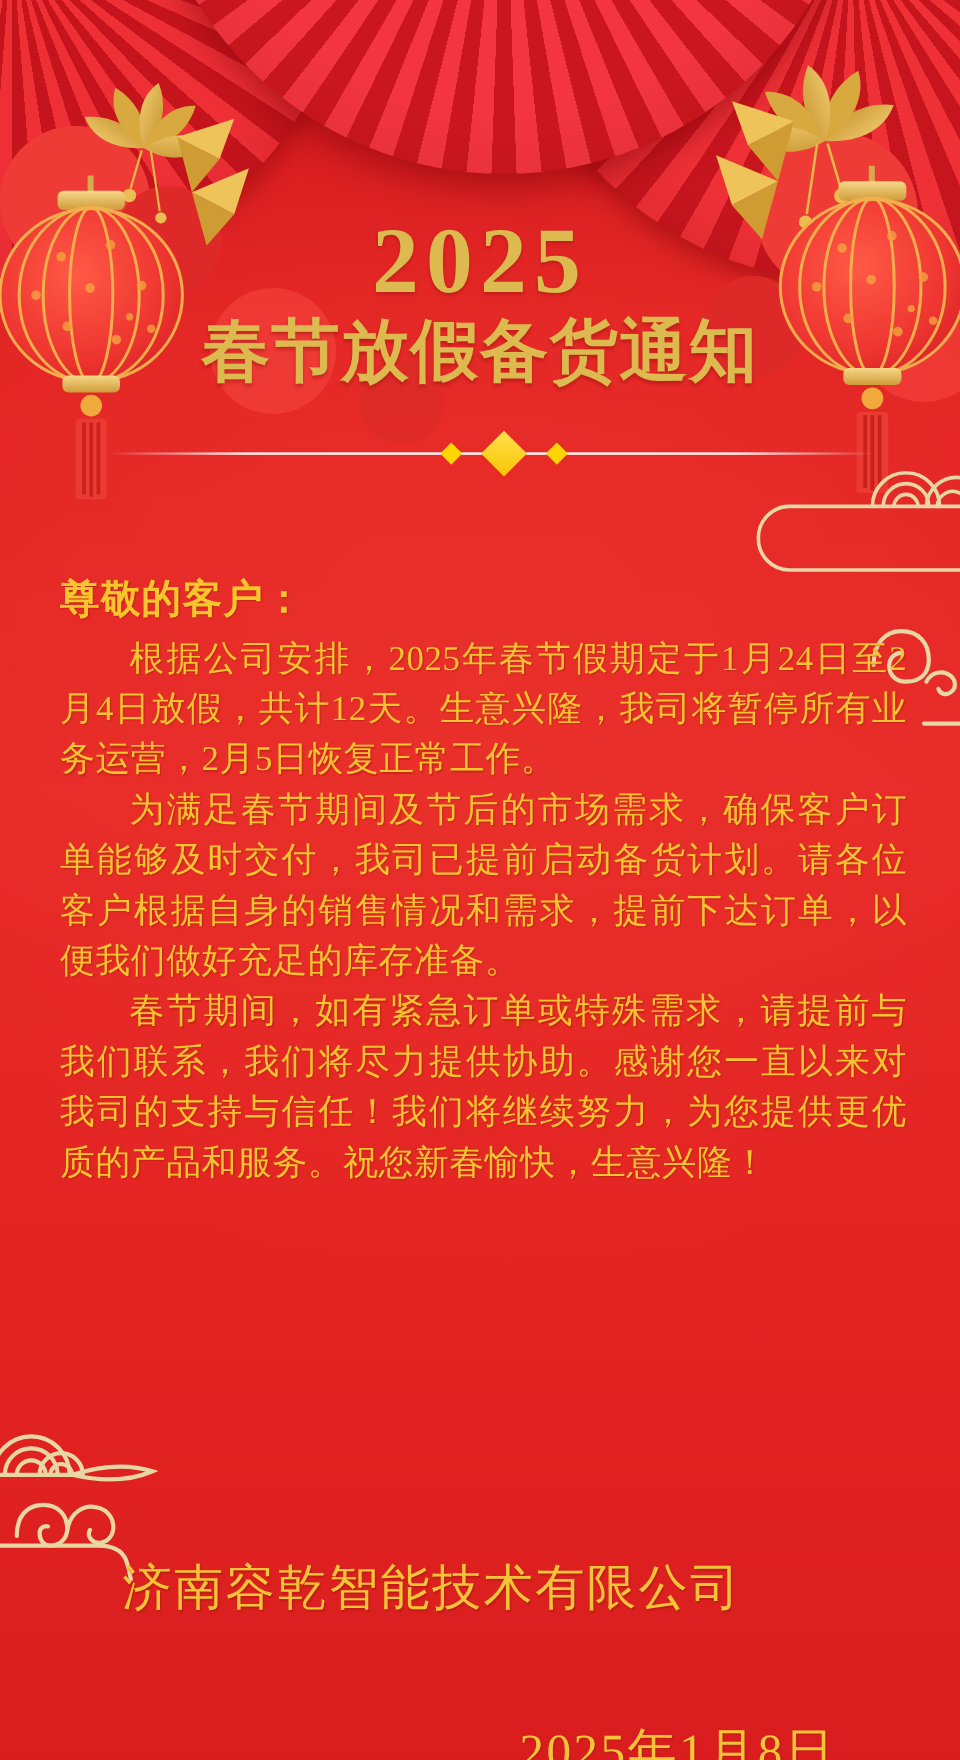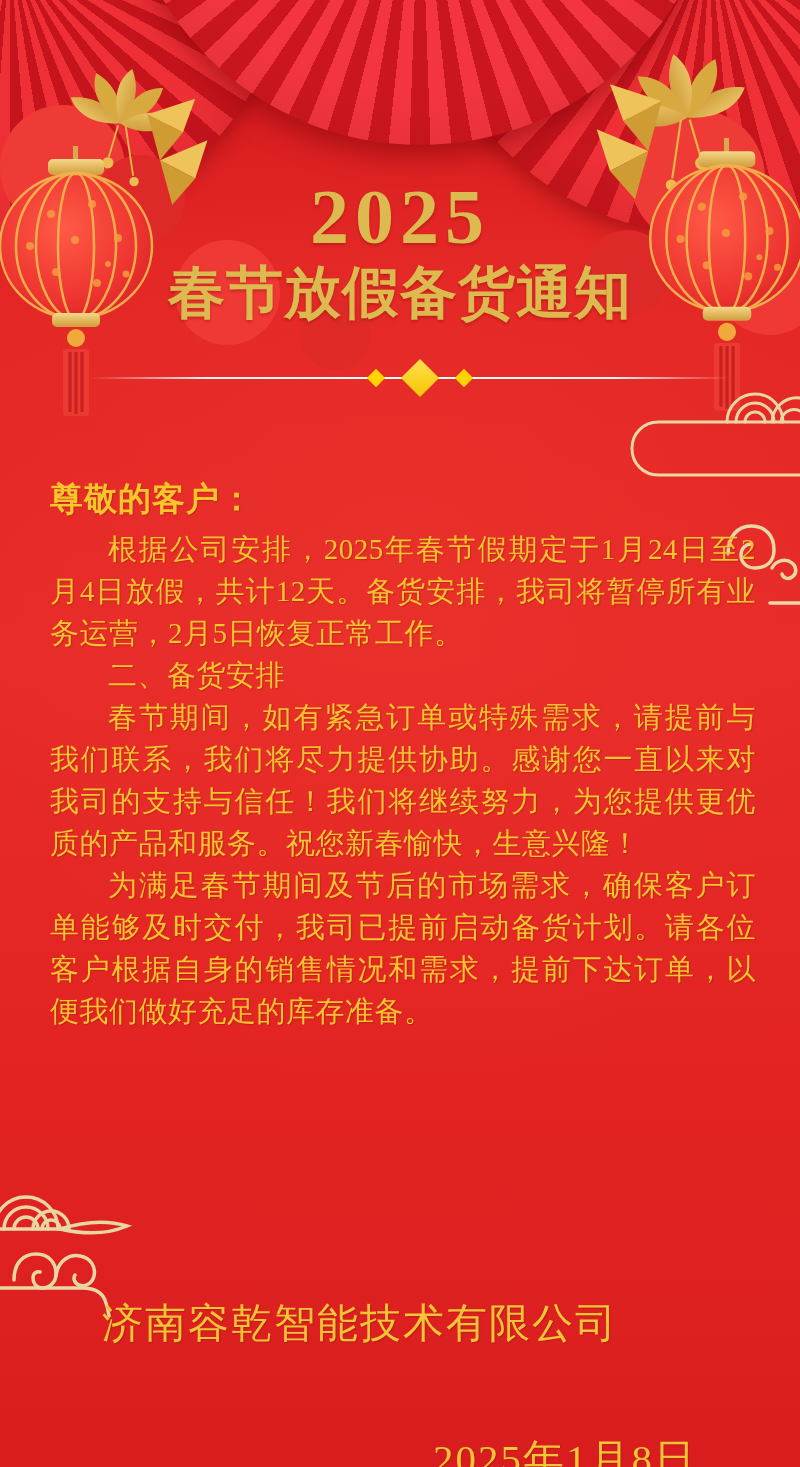--- a/index.html
+++ b/index.html
@@ -244,22 +244,21 @@
 
   <div class="divider">
     <div class="line"></div>
     <div class="diamond d-small" style="left:286px;"></div>
     <div class="diamond d-big" style="left:330px;"></div>
     <div class="diamond d-small" style="left:374px;"></div>
   </div>
 
   <div class="content">
     <div class="salutation">尊敬的客户：</div>
-    <p>根据公司安排，2025年春节假期定于1月24日至2月4日放假，共计12天。备货安排，我司将暂停所有业务运营，2月5日恢复正常工作。</p>
-    <p class="sec-head">二、备货安排</p>
+    <p>根据公司安排，2025年春节假期定于1月24日至2月4日放假，共计12天。生意兴隆，我司将暂停所有业务运营，2月5日恢复正常工作。</p>
+    <p>为满足春节期间及节后的市场需求，确保客户订单能够及时交付，我司已提前启动备货计划。请各位客户根据自身的销售情况和需求，提前下达订单，以便我们做好充足的库存准备。</p>
     <p>春节期间，如有紧急订单或特殊需求，请提前与我们联系，我们将尽力提供协助。感谢您一直以来对我司的支持与信任！我们将继续努力，为您提供更优质的产品和服务。祝您新春愉快，生意兴隆！</p>
-    <p>为满足春节期间及节后的市场需求，确保客户订单能够及时交付，我司已提前启动备货计划。请各位客户根据自身的销售情况和需求，提前下达订单，以便我们做好充足的库存准备。</p>
   </div>
 
   <div class="company">济南容乾智能技术有限公司</div>
   <div class="notice-date">2025年1月8日</div>
 
 </div>
 
 </body></html>

